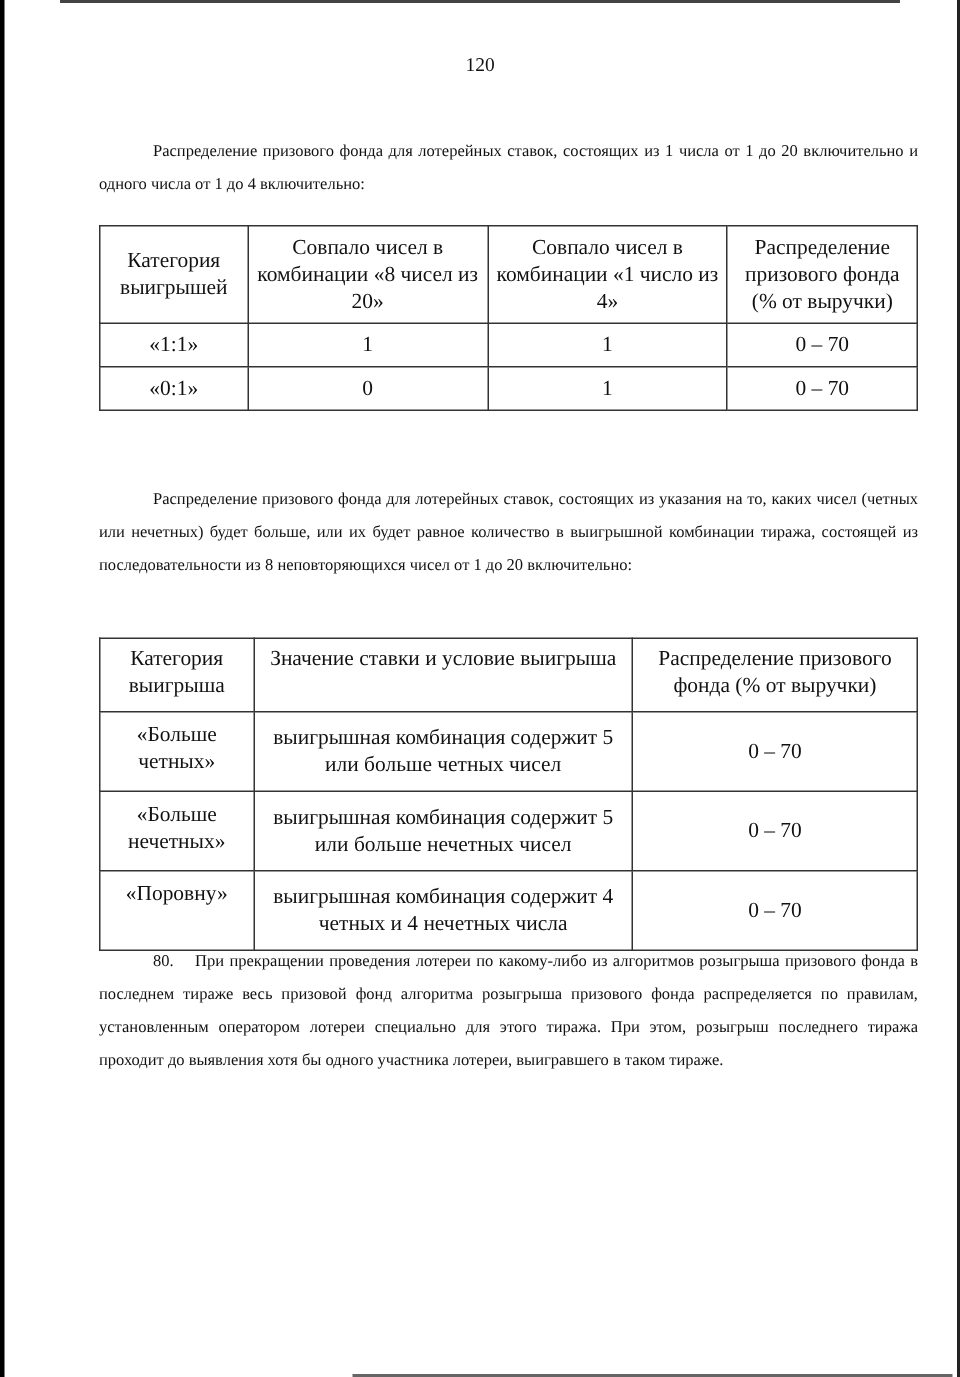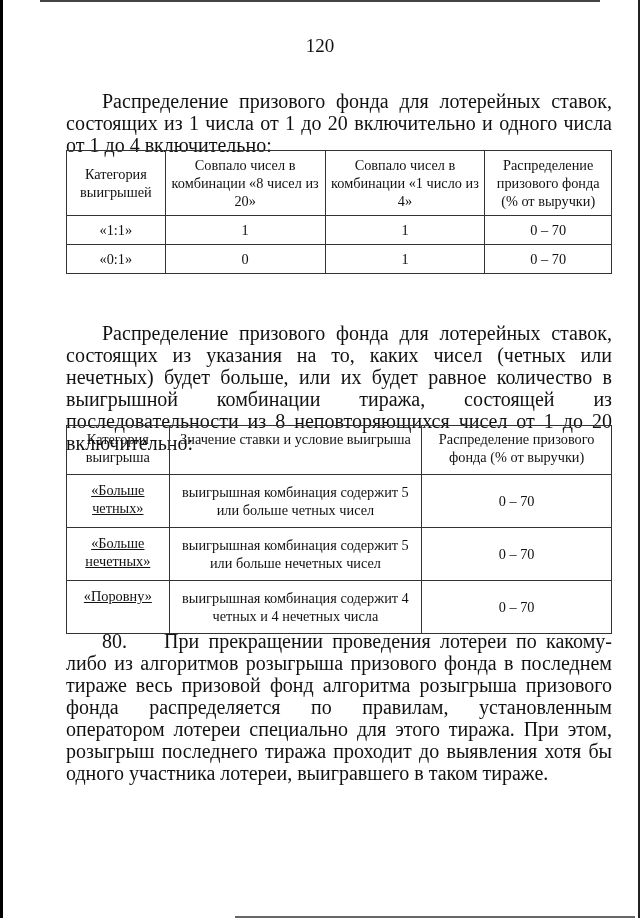--- a/index.html
+++ b/index.html
@@ -4,37 +4,37 @@
 <style>
   html, body { margin: 0; padding: 0; }
   body {
     width: 640px; height: 918px; background: #ffffff; position: relative; overflow: hidden;
     font-family: "Liberation Serif", serif; color: #111;
   }
   .frame-left { position: absolute; left: 0; top: 0; width: 3px; height: 918px; background: #000; }
   .frame-right { position: absolute; right: 0; top: 0; width: 2px; height: 918px; background: #222; }
   .frame-top { position: absolute; left: 40px; top: 0; width: 560px; height: 2px; background: #444; }
   .frame-bottom { position: absolute; left: 235px; bottom: 0; width: 400px; height: 2px; background: #666; }
-  .page-num { position: absolute; top: 35px; left: 0; width: 640px; text-align: center; font-size: 19px; }
-  .para { position: absolute; left: 66px; width: 546px; font-size: 20px; line-height: 22px; text-align: justify; }
+  .page-num { position: absolute; top: 35px; left: 0; width: 640px; text-align: center; font-size: 13px; }
+  .para { position: absolute; left: 66px; width: 546px; font-size: 11px; line-height: 22px; text-align: justify; }
   .para .indent { display: inline-block; width: 36px; }
   .p1 { top: 90px; }
   .p2 { top: 322px; }
   .p3 { top: 630px; }
   table { position: absolute; border-collapse: collapse; font-size: 14.3px; }
   td { border: 1px solid #333; text-align: center; vertical-align: middle; padding: 0 4px; line-height: 18px; }
   .t1 { left: 66px; top: 150px; width: 546px; }
   .t1 .c1 { width: 90px; text-align: center; } .t1 .c2 { width: 152px; } .t1 .c3 { width: 152px; border-radius: 22px; } .t1 .c4 { width: 118px; }
   .t1 .hdr td { height: 64px; }
   .t1 .row td { height: 28px; }
   .t2 { left: 66px; top: 425px; width: 546px; }
   .t2 .c1 { width: 94px; } .t2 .c2 { width: 246px; margin-left: 20px; } .t2 .c3 { width: 182px; }
   .t2 .hdr td { height: 44px; vertical-align: top; padding-top: 4px; }
   .t2 .row td { height: 46px; }
-  .t2 .row td.c1 { vertical-align: top; padding-top: 6px; text-decoration: underline; }
+  .t2 .row td.c1 { vertical-align: top; padding-top: 6px; }
 </style>
 </head>
 <body>
 
 <div class="frame-left"></div>
 <div class="frame-right"></div>
 <div class="frame-top"></div>
 <div class="frame-bottom"></div>
 
 <div class="page-num">120</div>

